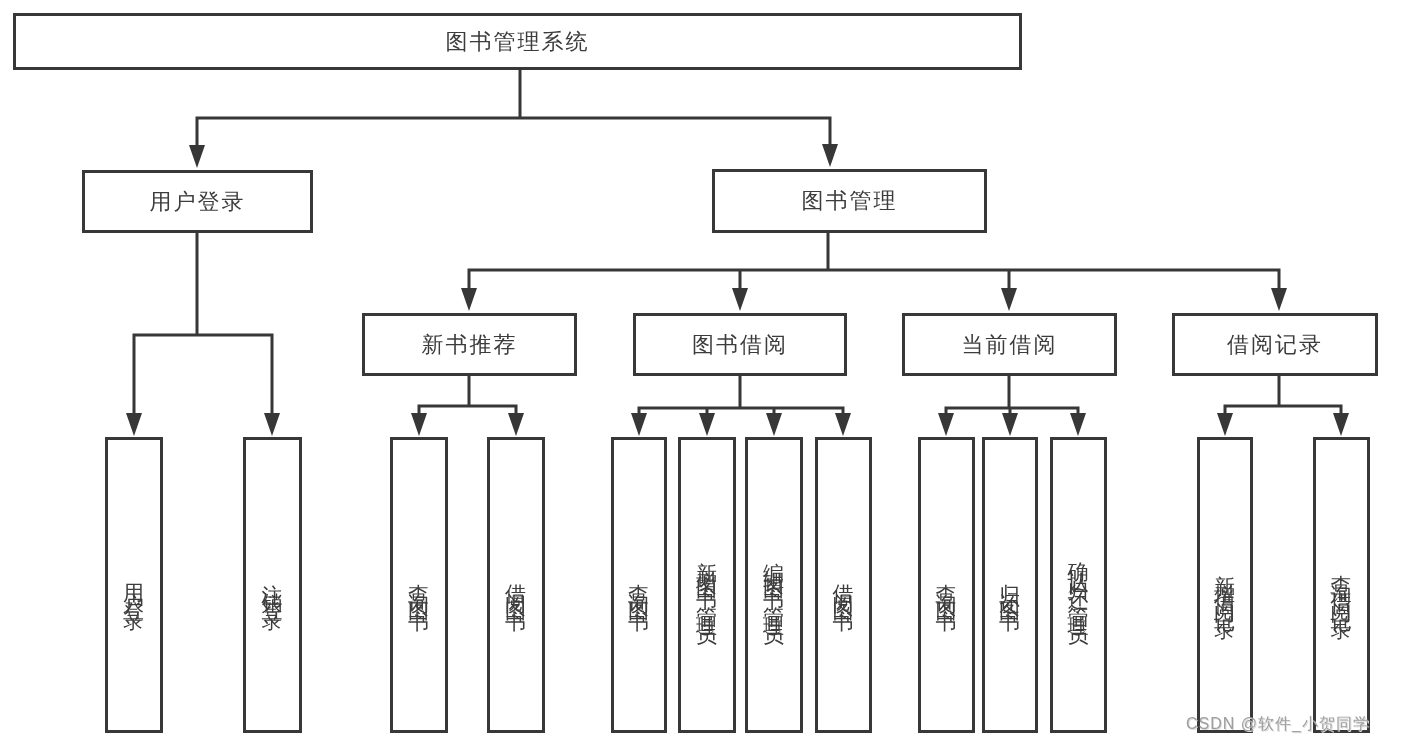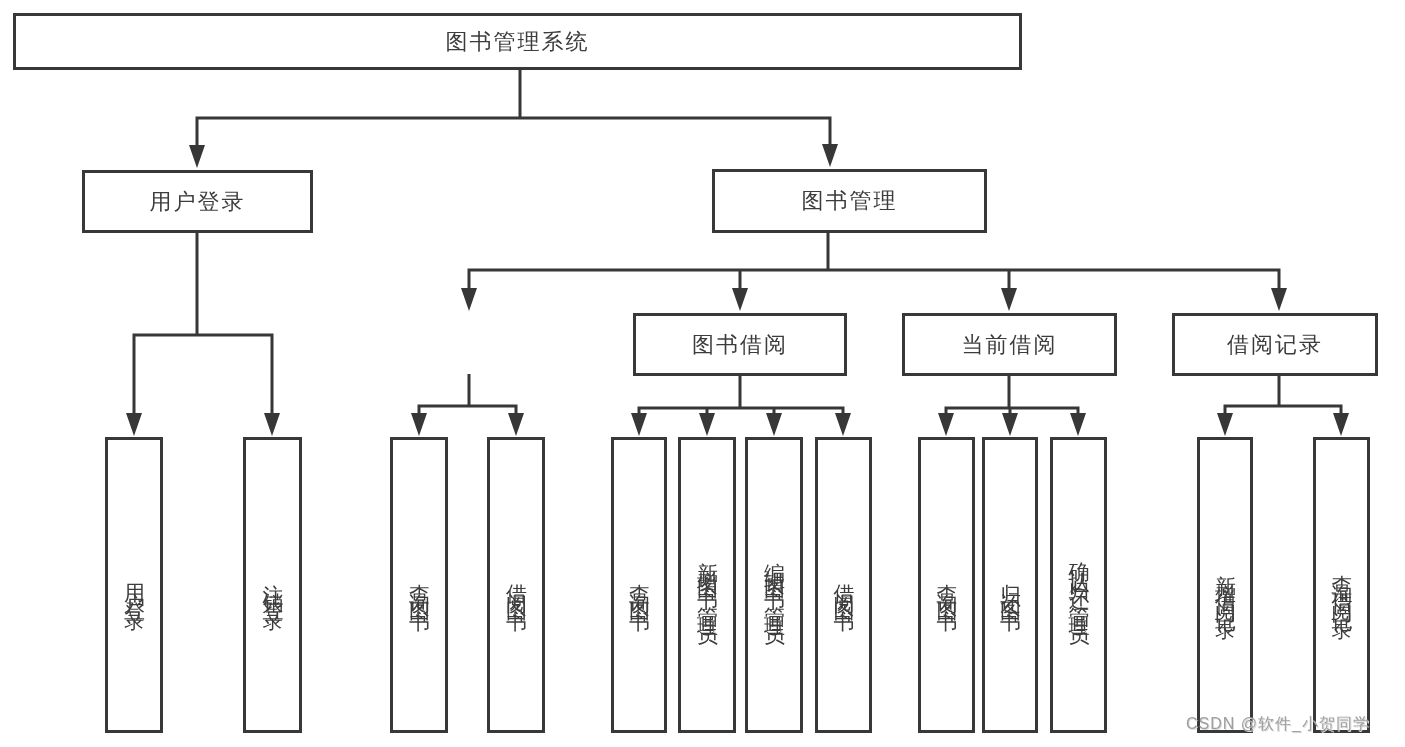--- a/index.html
+++ b/index.html
@@ -14,21 +14,20 @@
   .box{
     position:absolute;
     box-sizing:border-box;
     border:3px solid #383838;
     background:#ffffff;
     display:flex;
     align-items:center;
     justify-content:center;
     color:#3c3c3c;
     z-index:2;
-    font-family:Liberation Serif, serif;
   }
   .box.h span{
     font-size:22px;
     letter-spacing:2px;
     white-space:nowrap;
   }
   .box.v span{
     writing-mode:vertical-lr;
     font-size:21px;
     letter-spacing:9px;
@@ -109,20 +108,23 @@
     <span>图书管理系统</span>
   </div>
 
   <div class="box h" style="left:82px;top:170px;width:231px;height:63px">
     <span>用户登录</span>
   </div>
   <div class="box h" style="left:712px;top:169px;width:275px;height:64px">
     <span>图书管理</span>
   </div>
 
+  <div class="box h" style="left:362px;top:313px;width:215px;height:63px">
+    <span>新书推荐</span>
+  </div>
   <div class="box h" style="left:902px;top:313px;width:215px;height:63px">
     <span>当前借阅</span>
   </div>
   <div class="box h" style="left:633px;top:313px;width:214px;height:63px">
     <span>图书借阅</span>
   </div>
   <div class="box h" style="left:1172px;top:313px;width:206px;height:63px">
     <span>借阅记录</span>
   </div>
 

